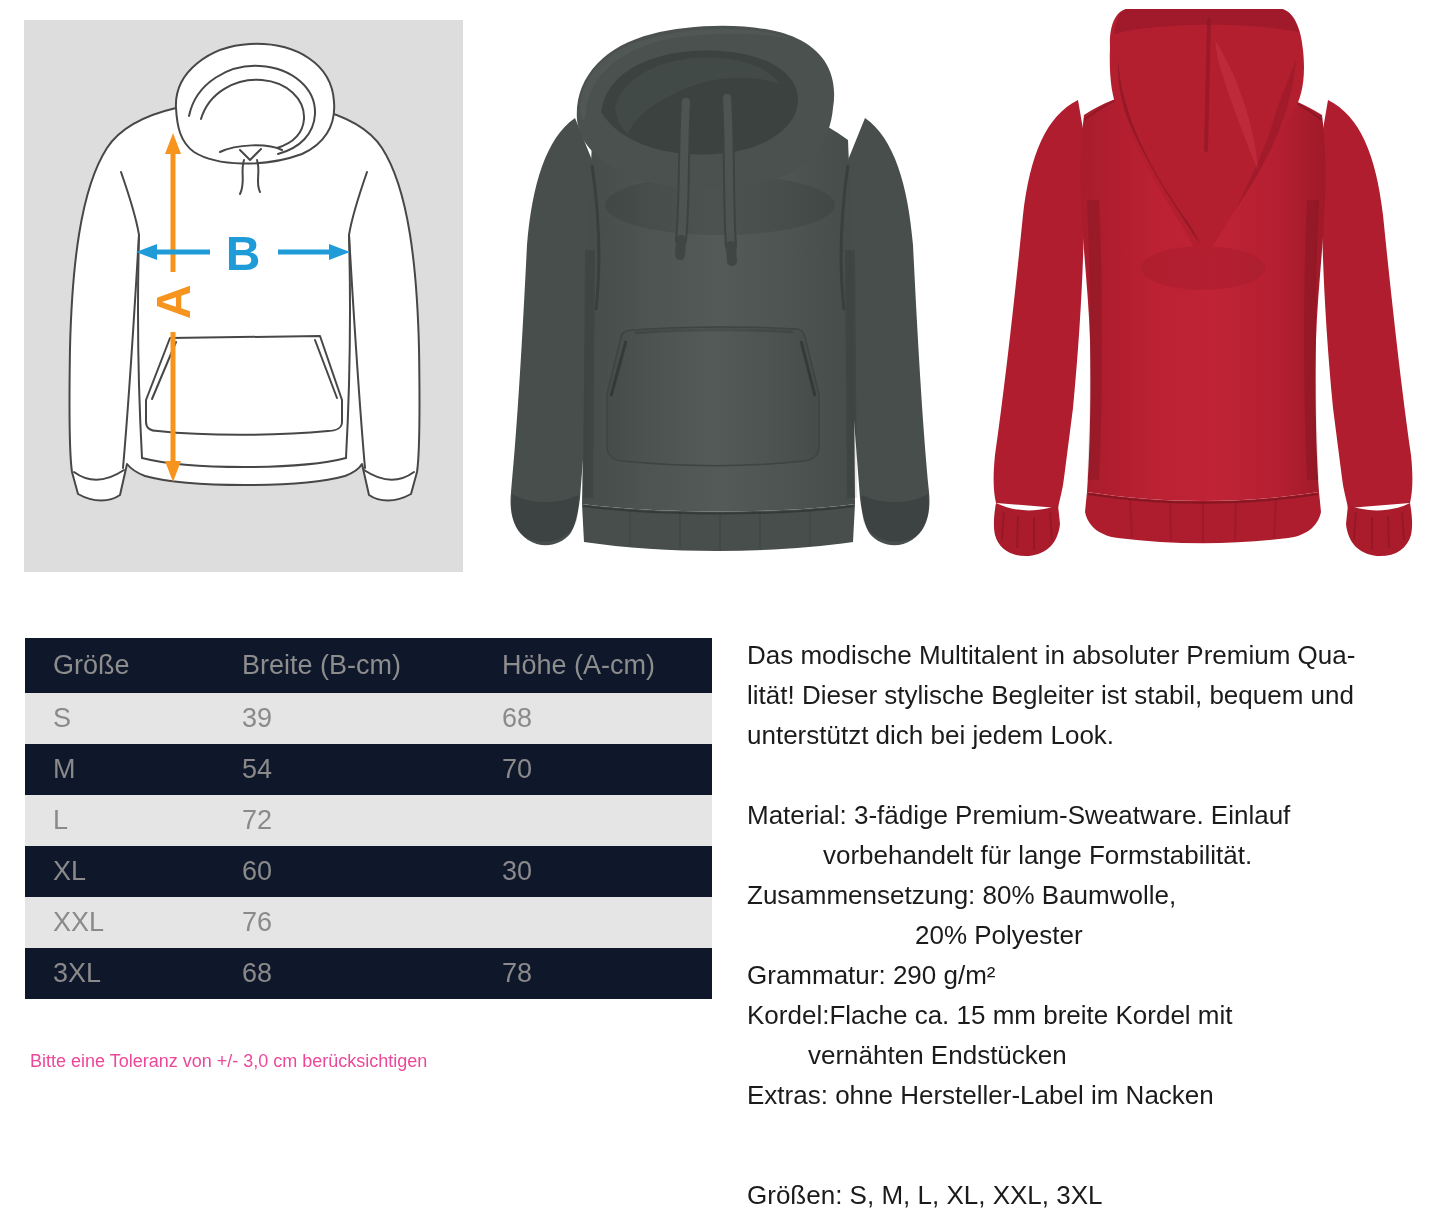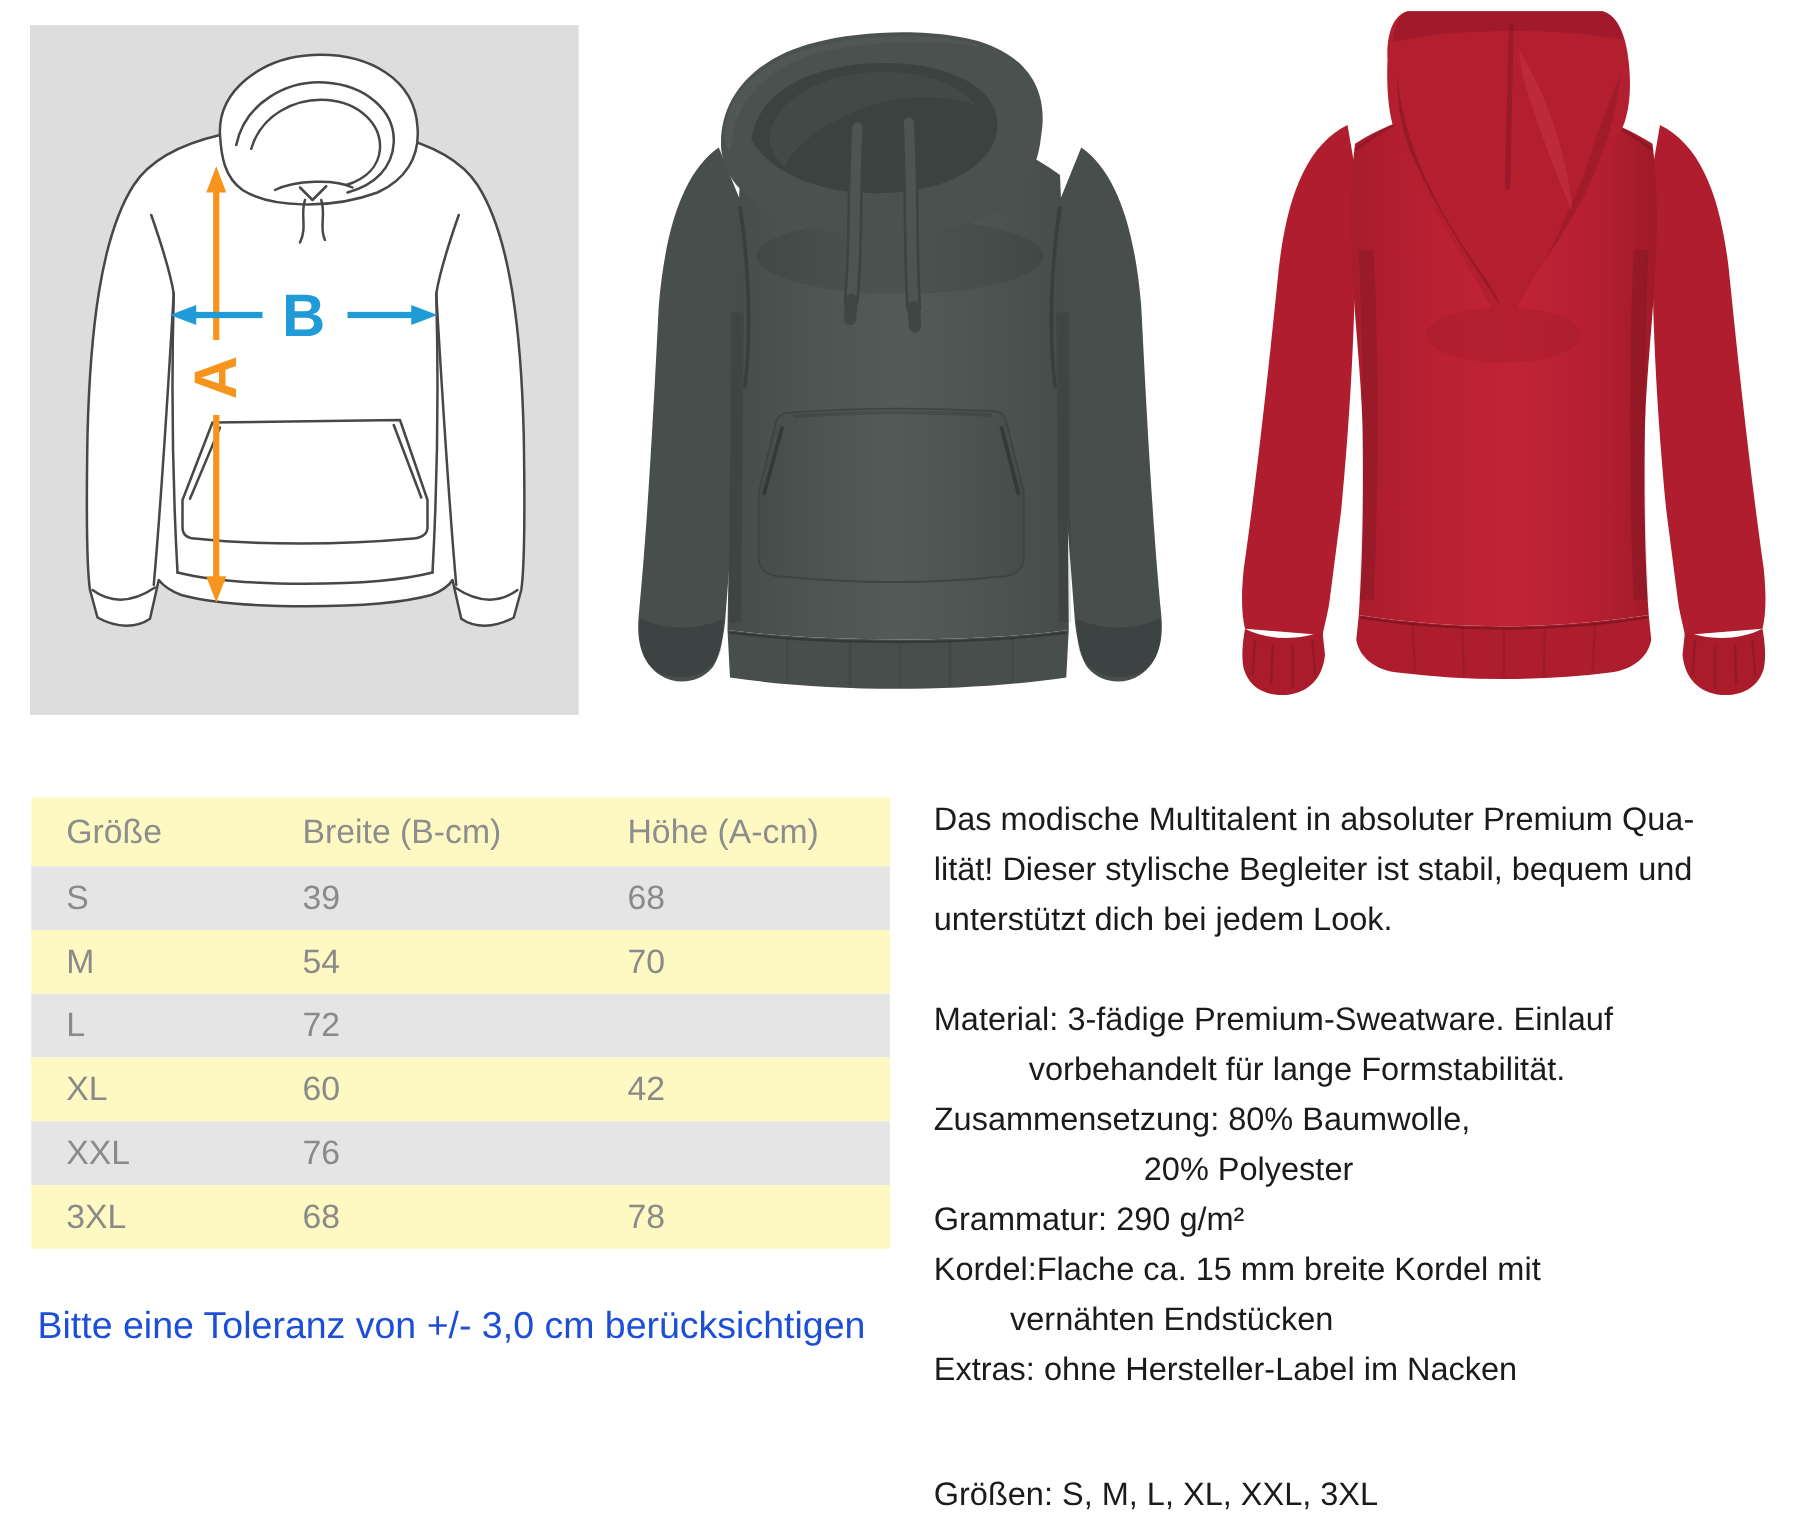--- a/index.html
+++ b/index.html
@@ -10,28 +10,28 @@
   
   .diagram-panel { position:absolute; left:24px; top:20px; width:439px; height:552px; background:#dddddd; }
   .diagram-panel svg { position:absolute; left:0; top:0; }
   .photo { position:absolute; top:0; height:580px; background:#ffffff; }
   .photo-dark { left:480px; width:480px; }
   .photo-red  { left:960px; width:485px; }
 
   
   .size-table { position:absolute; left:25px; top:638px; width:687px; font-size:27px; color:#8a8a8a; }
   .st-row { display:grid; grid-template-columns:189px 260px 1fr; align-items:center;
-            padding-left:28px; height:51px; background:#fef9c3; }
+            padding-left:28px; height:51px; background:#0f172a; }
   .st-row.header { height:55px; color:#8d8d8d; }
   .st-row.alt { background:#e5e5e5; }
   .st-cell { white-space:nowrap; }
 
   
-  .tolerance-note { position:absolute; left:30px; top:1041px; font-size:30px; line-height:40px;
-                    color:#1d4ed8; white-space:nowrap; }
+  .tolerance-note { position:absolute; left:30px; top:1041px; font-size:18px; line-height:40px;
+                    color:#ec4899; white-space:nowrap; }
 
   
   .description { position:absolute; left:747px; top:635px; width:700px; font-size:26px; color:#1b1b1b; }
   .d-line { line-height:40px; height:40px; white-space:nowrap; }
   .gap1 { margin-top:40px; }
   .gap2 { margin-top:60px; }
   .ind-a { padding-left:76px; }
   .ind-b { padding-left:168px; }
   .ind-c { padding-left:61px; }
 </style>
@@ -234,21 +234,21 @@
       <span class="st-cell">54</span>
       <span class="st-cell">70</span>
     </div>
     <div class="st-row alt">
       <span class="st-cell">L</span>
       <span class="st-cell">72</span>
     </div>
     <div class="st-row">
       <span class="st-cell">XL</span>
       <span class="st-cell">60</span>
-      <span class="st-cell">42</span>
+      <span class="st-cell">30</span>
     </div>
     <div class="st-row alt">
       <span class="st-cell">XXL</span>
       <span class="st-cell">76</span>
     </div>
     <div class="st-row">
       <span class="st-cell">3XL</span>
       <span class="st-cell">68</span>
       <span class="st-cell">78</span>
     </div>

